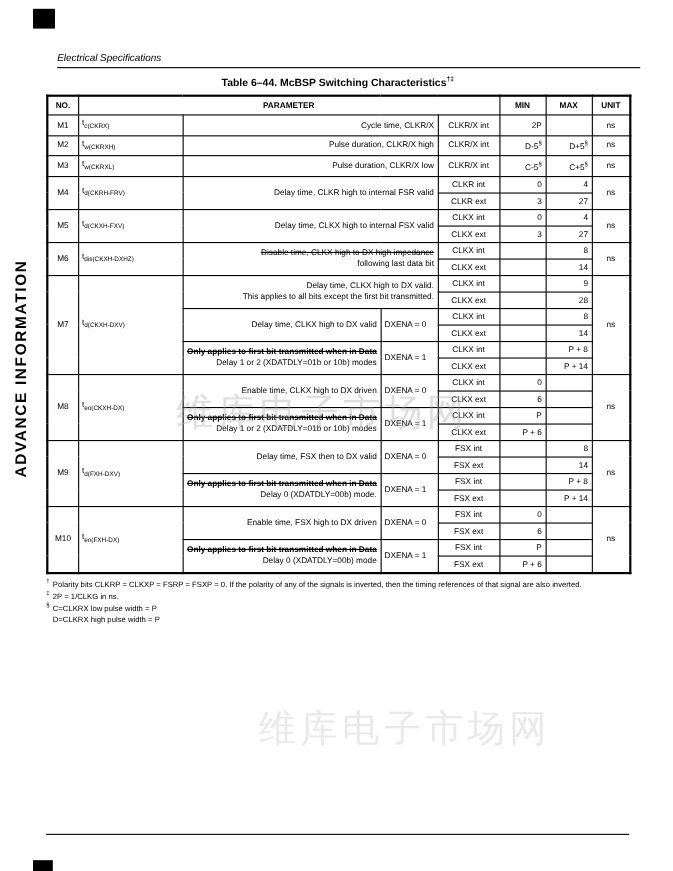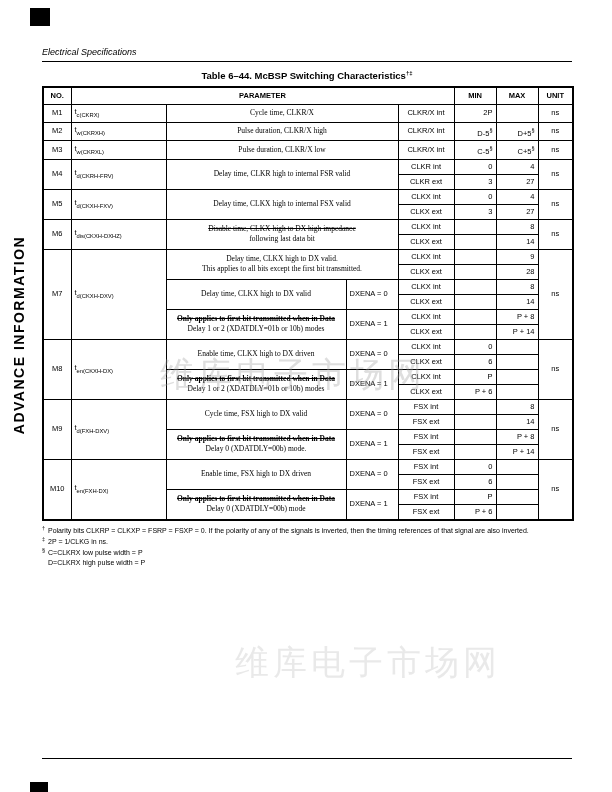--- a/index.html
+++ b/index.html
@@ -10,21 +10,21 @@
     font-family:"Liberation Sans","DejaVu Sans",sans-serif;
     color:#000;
     overflow:hidden;
     margin:0 auto;
   }
   .print-mark{position:absolute;background:#000;}
   .mark-top{left:30px;top:8px;width:20px;height:18px;}
   .mark-bottom{left:30px;top:782px;width:18px;height:10px;}
 
   .section-label{
-    position:absolute;left:42px;top:47px;width:530px;
+    position:absolute;left:52px;top:47px;width:530px;
     font-size:9px;font-style:italic;
     padding-bottom:4px;border-bottom:1.2px solid #000;
   }
 
   .main{position:absolute;left:42px;top:70px;width:530px;}
   .table-title{
     text-align:center;font-weight:bold;font-size:9.5px;margin-bottom:5px;
   }
   .table-title sup{font-size:6px;}
 
@@ -35,21 +35,21 @@
   table.spec th, table.spec td{
     border:1px solid #000;
     font-size:7.5px;line-height:10px;
     padding:2px 3px;vertical-align:middle;
     overflow:hidden;
   }
   table.spec th{font-weight:bold;text-align:center;padding:3px 5px;}
   td.no{text-align:center;}
   td.sym{text-align:left;white-space:nowrap;}
   td.sym sub{font-size:5.8px;}
-  td.desc{text-align:center;font-family:Liberation Serif, serif;}
+  td.desc{text-align:right;}
   td.desc .ln{white-space:nowrap;}
   td.desc .strike{text-decoration:line-through;}
   td.desc .bold{font-weight:bold;}
   td.cond{text-align:left;white-space:nowrap;margin-top:15px;}
   td.sig{text-align:center;white-space:nowrap;}
   td.min, td.max{text-align:right;}
   td.min sup, td.max sup{font-size:5.5px;}
   td.unit{text-align:center;}
 
   .footnotes{margin-top:3px;font-size:7px;line-height:9px;}
@@ -268,21 +268,21 @@
             <td class="max"></td>
           </tr>
           <tr>
             <td class="sig">CLKX ext</td>
             <td class="min">P + 6</td>
             <td class="max"></td>
           </tr>
           <tr>
             <td rowspan="4" class="no">M9</td>
             <td rowspan="4" class="sym">t<sub>d(FXH-DXV)</sub></td>
-            <td rowspan="2" class="desc">Cycle time, FSX high to DX valid</td>
+            <td rowspan="2" class="desc">Delay time, FSX then to DX valid</td>
             <td rowspan="2" class="cond">DXENA = 0</td>
             <td class="sig">FSX int</td>
             <td class="min"></td>
             <td class="max">8</td>
             <td rowspan="4" class="unit">ns</td>
           </tr>
           <tr>
             <td class="sig">FSX ext</td>
             <td class="min"></td>
             <td class="max">14</td>

